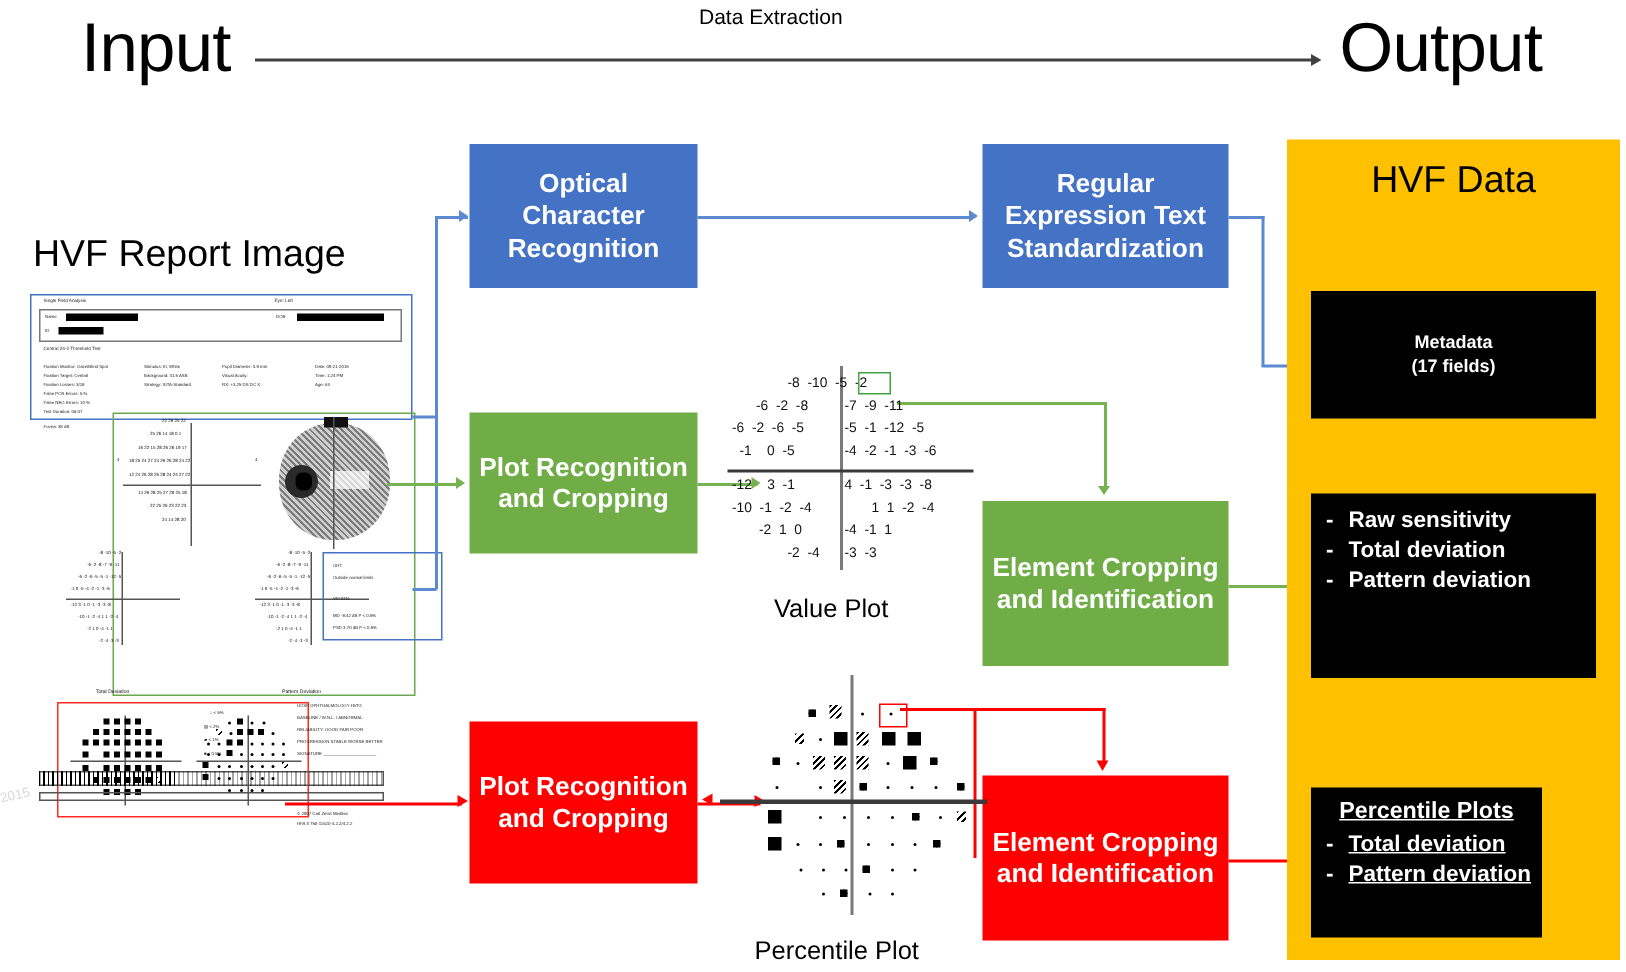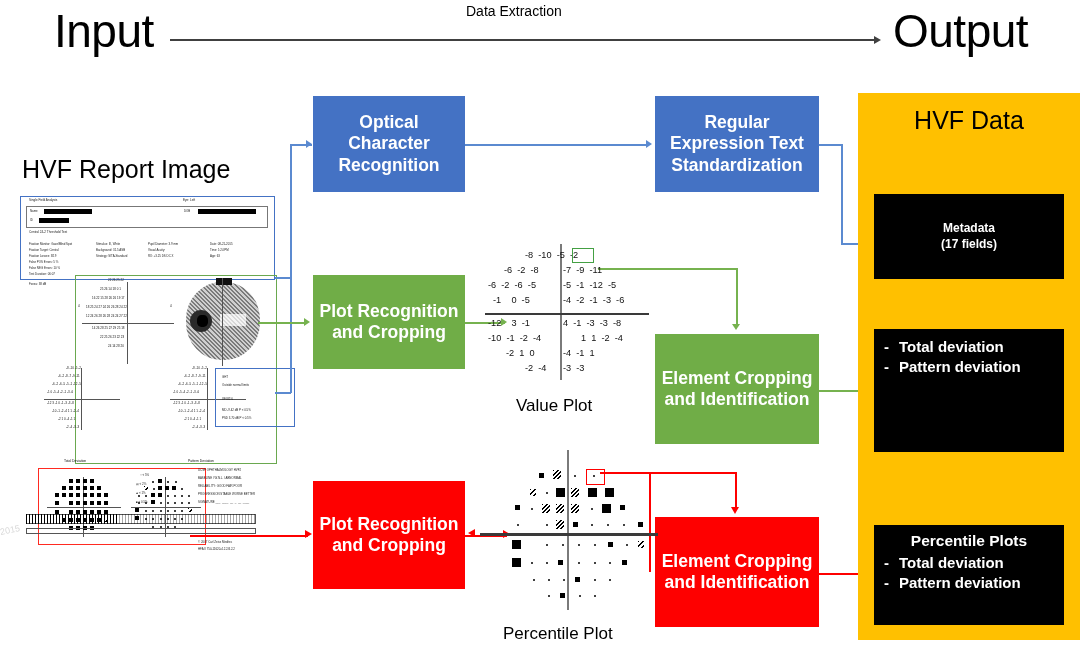--- a/index.html
+++ b/index.html
@@ -58,21 +58,21 @@
   .oblock{position:absolute;background:#000;color:#fff;box-sizing:border-box;
           padding:6px 4px;}
   .oblock .ttl{text-align:center;font-size:15.5px;font-weight:600;line-height:1.3;}
   .oblock ul{list-style:none;margin:2px 0 0 0;padding:0 0 0 6px;}
   .oblock li{font-size:15px;font-weight:600;line-height:1.34;white-space:nowrap;}
   .oblock li .d{display:inline-block;width:15px;}
   #out-metadata{left:16px;top:101px;width:190px;height:85px;
                 display:flex;align-items:center;justify-content:center;}
   #out-metadata .ttl{font-size:12px;}
   #out-valueplots{left:16px;top:236px;width:190px;height:123px;}
-  #out-percplots{left:16px;top:432px;width:190px;height:100px;}
+  #out-percplots{left:16px;top:432px;width:154px;height:100px;text-decoration:underline;}
 
   
   #value-plot{left:487px;top:250px;width:160px;height:125px;}
   #value-plot-caption{left:516px;top:396px;font-size:17px;font-weight:400;}
   #perc-plot{left:490px;top:455px;width:160px;height:140px;}
   #perc-plot-caption{left:503px;top:624px;font-size:17px;font-weight:400;}
 
   .vp-row{position:absolute;white-space:pre;font-size:9.2px;color:#111;
           font-family:"Liberation Sans",sans-serif;letter-spacing:0px;}
   .vaxis{position:absolute;background:#7a7a7a;}
@@ -506,20 +506,21 @@
 
   <div class="oblock" id="out-metadata">
     <div>
       <div class="ttl">Metadata</div>
       <div class="ttl">(17 fields)</div>
     </div>
   </div>
 
   <div class="oblock" id="out-valueplots">
     <ul>
+      <li><span class="d">-</span><span>Raw sensitivity</span></li>
       <li><span class="d">-</span><span>Total deviation</span></li>
       <li><span class="d">-</span><span>Pattern deviation</span></li>
     </ul>
   </div>
 
   <div class="oblock" id="out-percplots">
     <div class="ttl">Percentile Plots</div>
     <ul>
       <li><span class="d">-</span><span>Total deviation</span></li>
       <li><span class="d">-</span><span>Pattern deviation</span></li>

